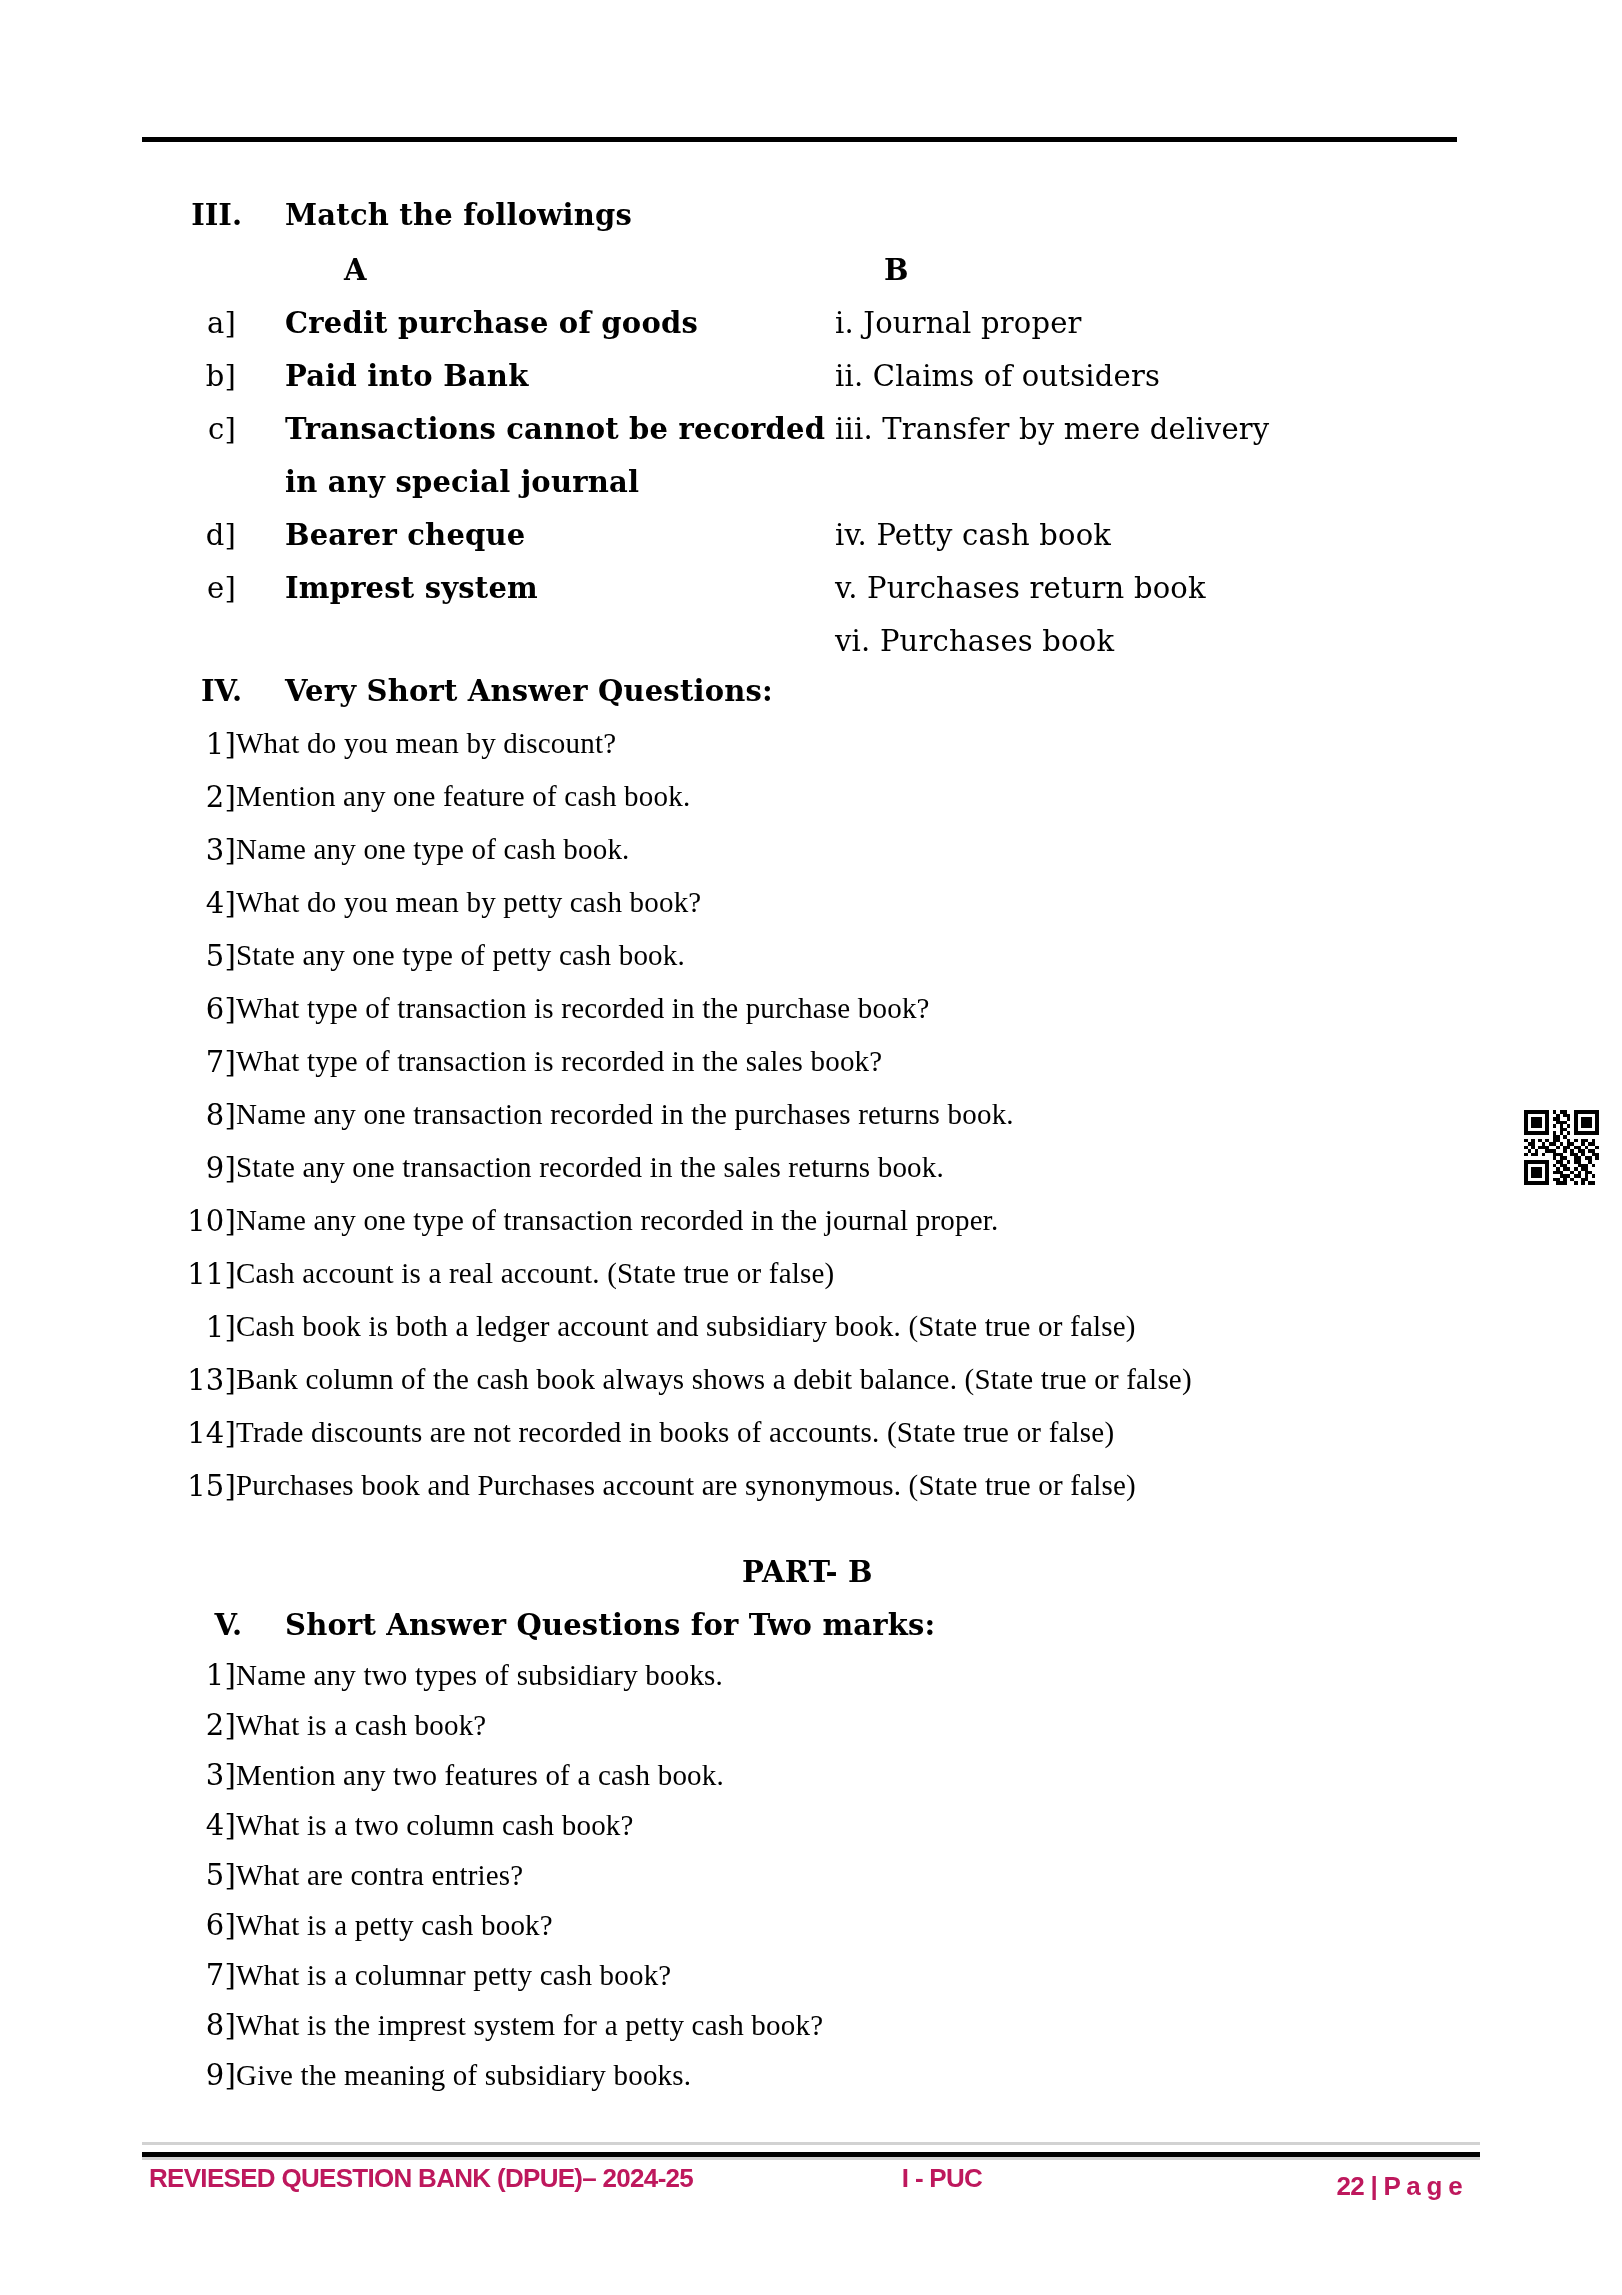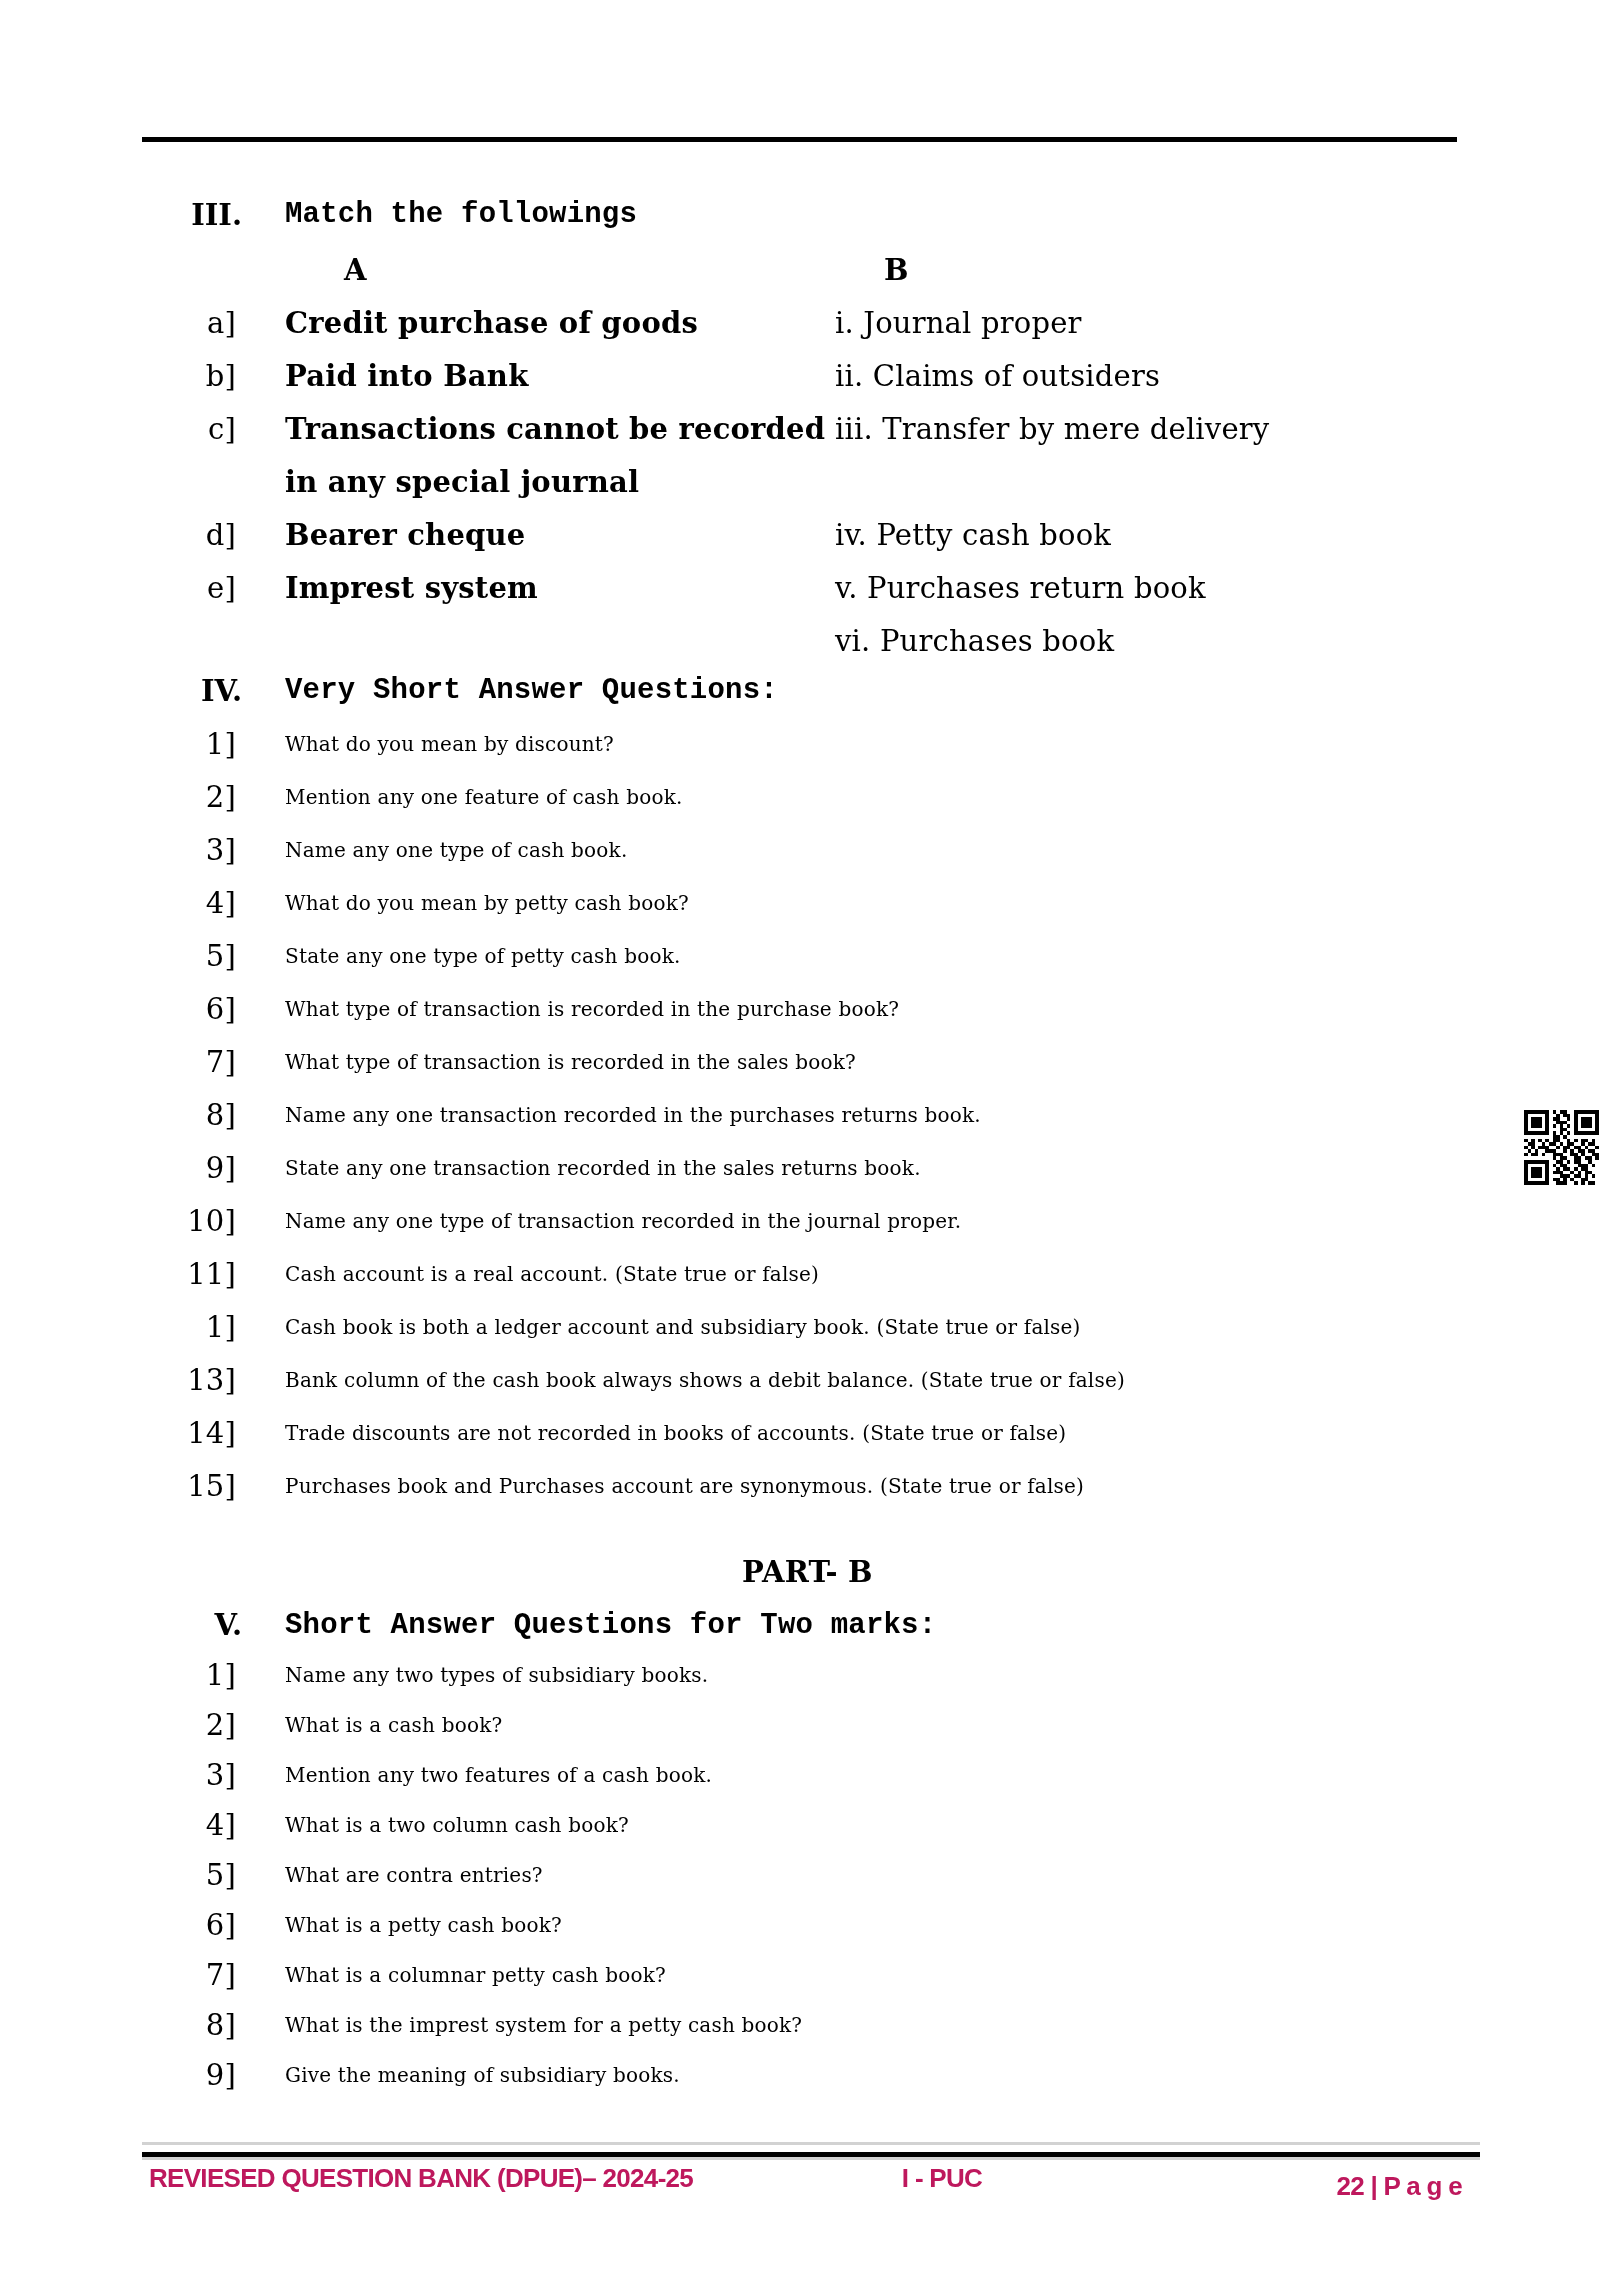--- a/index.html
+++ b/index.html
@@ -21,22 +21,22 @@
   .row { display: flex; align-items: center; height: 53px; white-space: nowrap; }
   .row-v { height: 50px; }
   .lbl {
     width: 94px; flex: 0 0 94px; text-align: right;
     font-size: 29px; letter-spacing: 0.2px;
   }
   .numeral {
     width: 100px; flex: 0 0 100px; text-align: right;
     font-size: 29px; font-weight: bold;
   }
-  .qtext { margin-left: 49px; font-size: 20px; letter-spacing: 0.2px; }
-  .htext { margin-left: 43px; font-size: 29px; font-weight: bold; letter-spacing: 0.2px; font-family: Liberation Mono, monospace; }
+  .qtext { font-size: 29px; letter-spacing: 0.2px; font-family: Liberation Serif, serif; }
+  .htext { margin-left: 43px; font-size: 29px; font-weight: bold; letter-spacing: 0.2px; }
 
   
   .colA { margin-left: 49px; width: 550px; flex: 0 0 550px; font-size: 29px; letter-spacing: 0.2px; font-weight: bold; }
   .colB { font-size: 29px; letter-spacing: 0.2px; text-align: center; }
   .colA-head { margin-left: 49px; width: 550px; flex: 0 0 550px; padding-left: 59px;
                font-size: 29px; font-weight: bold; box-sizing: border-box; }
   .colB-head { font-size: 29px; font-weight: bold; padding-left: 49px; }
 
   .partb-row {
     position: absolute; left: 142px; width: 1315px; height: 53px;

